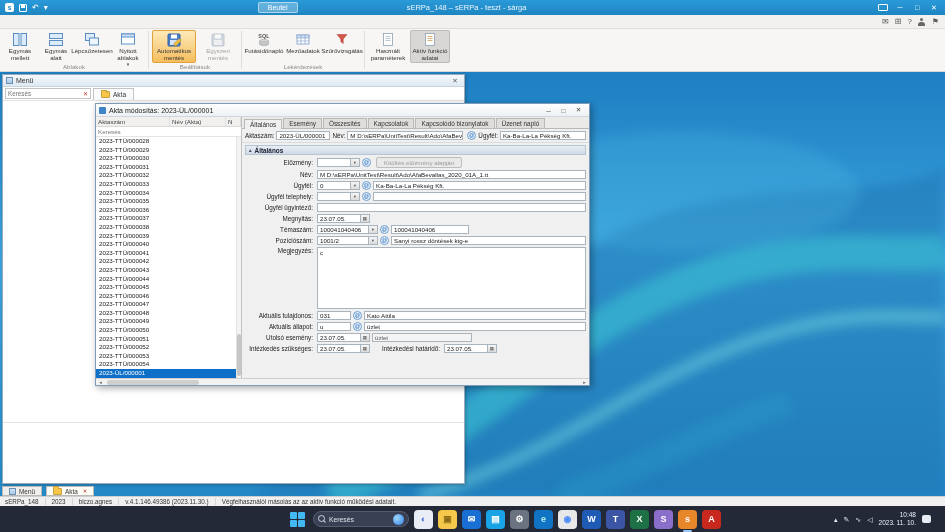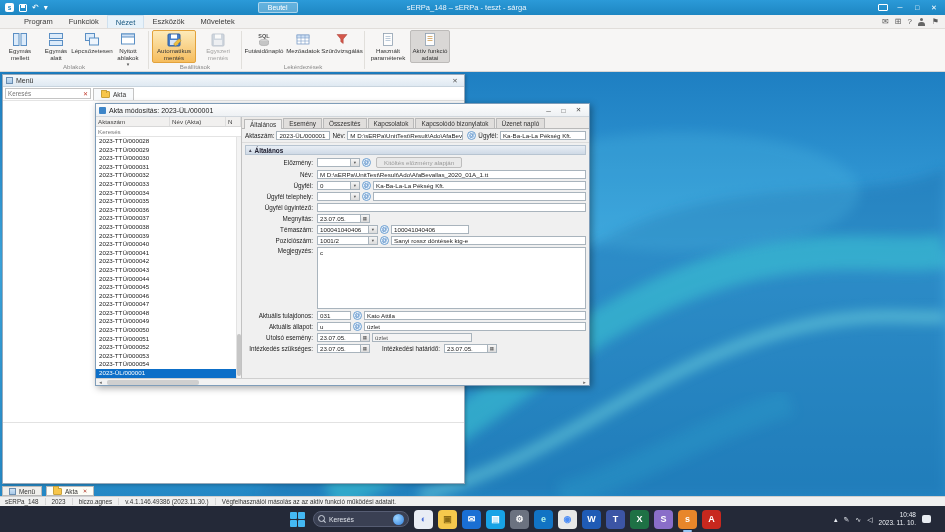--- a/index.html
+++ b/index.html
@@ -153,27 +153,20 @@
           <span class="disp"></span>
         </span>
       <span class="tbc">─</span>
       <span class="tbc">□</span>
       <span class="tbc">✕</span>
     </div>
   </div>
 
   <div class="rtabs">
     <span class="rtabs-pad"></span>
-    <div style="display:flex">
-        <span class="rtab">Program</span>
-        <span class="rtab">Funkciók</span>
-        <span class="rtab active">Nézet</span>
-        <span class="rtab">Eszközök</span>
-        <span class="rtab">Műveletek</span>
-      </div>
     <div class="rtabs-right">
       <span>✉</span>
       <span>⊞</span>
       <span>?</span>
       <span class="person"></span>
       <span>⚑</span>
     </div>
   </div>
 
   <div class="ribbon">

